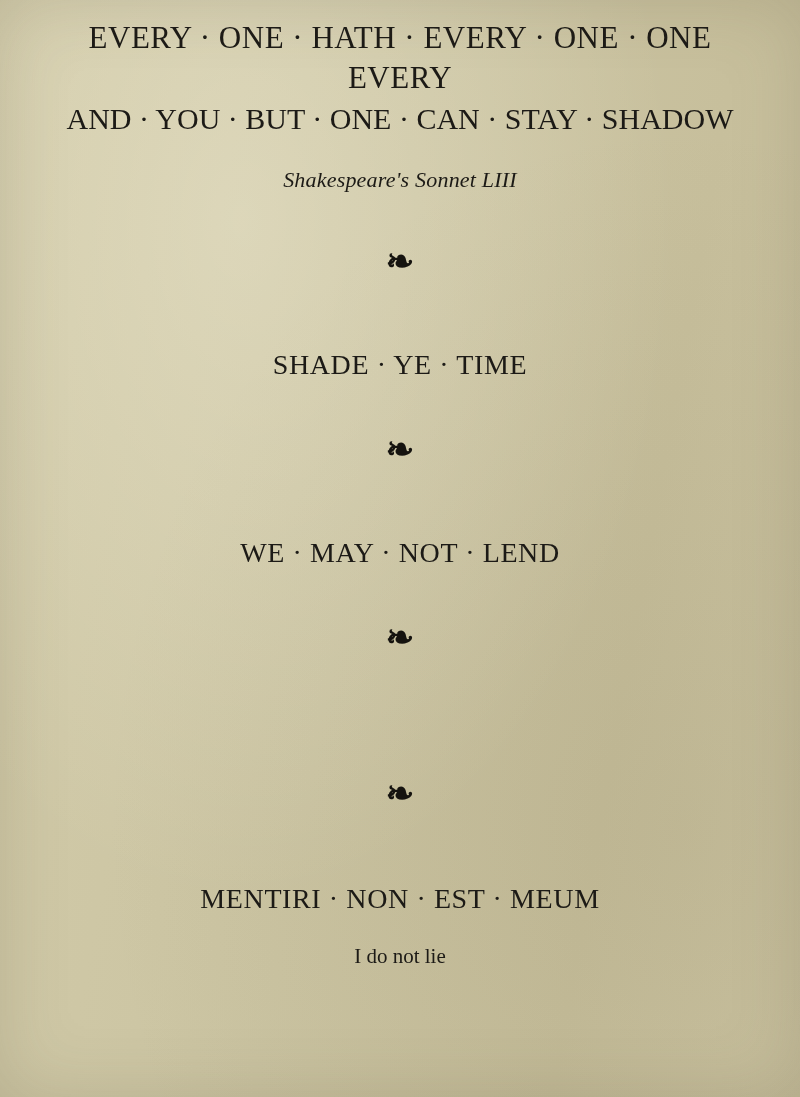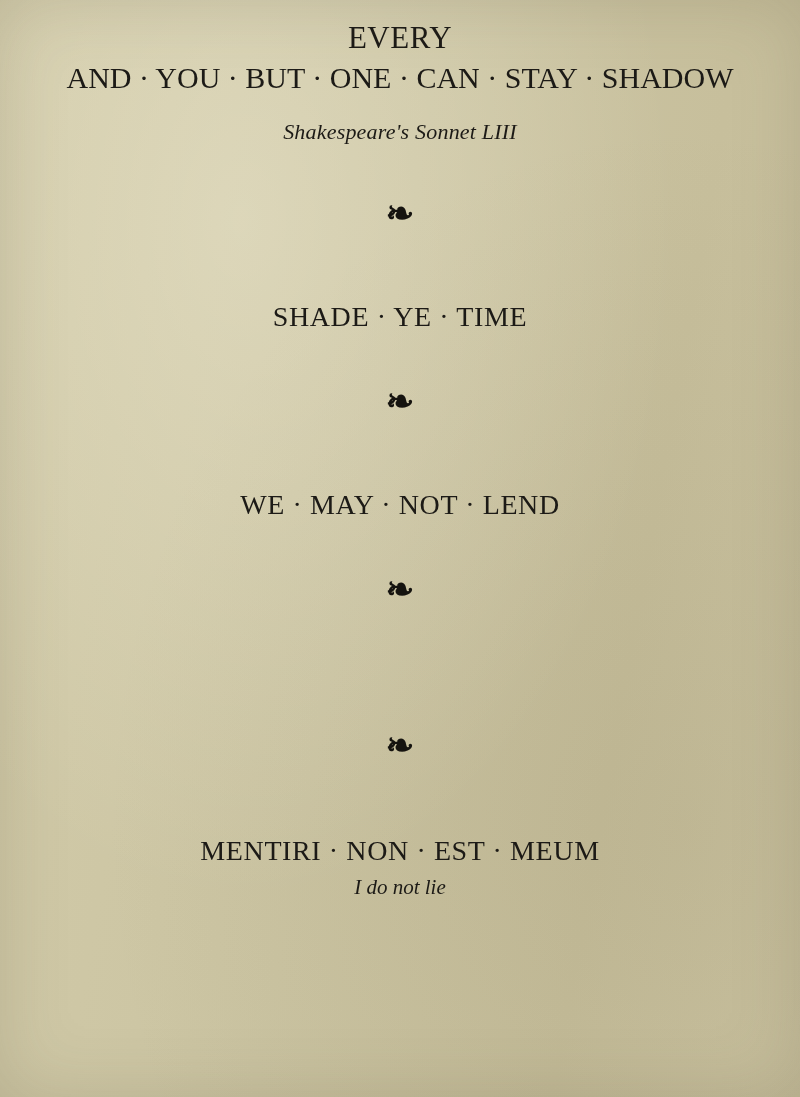--- a/index.html
+++ b/index.html
@@ -43,21 +43,21 @@
     font-size: 31px;
     letter-spacing: 0.5px;
     line-height: 1.30;
     white-space: nowrap;
   }
   .epigraph-line.wide {
     font-size: 30px;
     letter-spacing: 0px;
   }
   .attribution {
-    margin-top: 22px;
+    margin-top: 29px;
     font-style: italic;
     font-size: 22px;
     letter-spacing: 0.2px;
   }
 
   .ornament {
     font-size: 34px;
     line-height: 1;
     font-weight: 700;
     color: #15130f;
@@ -68,37 +68,37 @@
 
   .motto {
     font-size: 28px;
     letter-spacing: 0.6px;
     white-space: nowrap;
   }
   .motto.long {
     font-size: 27px;
   }
   .gloss {
-    margin-top: 8px;
-    font-style: italic;
+    margin-top: 29px;
     font-size: 21px;
   }
 
   .sp-a { height: 52px; }
   .sp-b { height: 70px; }
   .sp-c { height: 72px; }
 </style>
 </head>
 <body>
 
 <div class="paper"></div>
 
 <div class="content">
 
   <div class="epigraph">
+    <div class="epigraph-line">EVERY · ONE · HATH · EVERY · ONE · ONE</div>
     <div class="epigraph-line">EVERY</div>
     <div class="epigraph-line wide">AND · YOU · BUT · ONE · CAN · STAY · SHADOW</div>
     <div class="attribution">Shakespeare's Sonnet LIII</div>
   </div>
 
   <div class="sp-a"></div>
   <div class="ornament-wrap">
     <span class="ornament">❧</span>
   </div>
   <div class="sp-b"></div>

